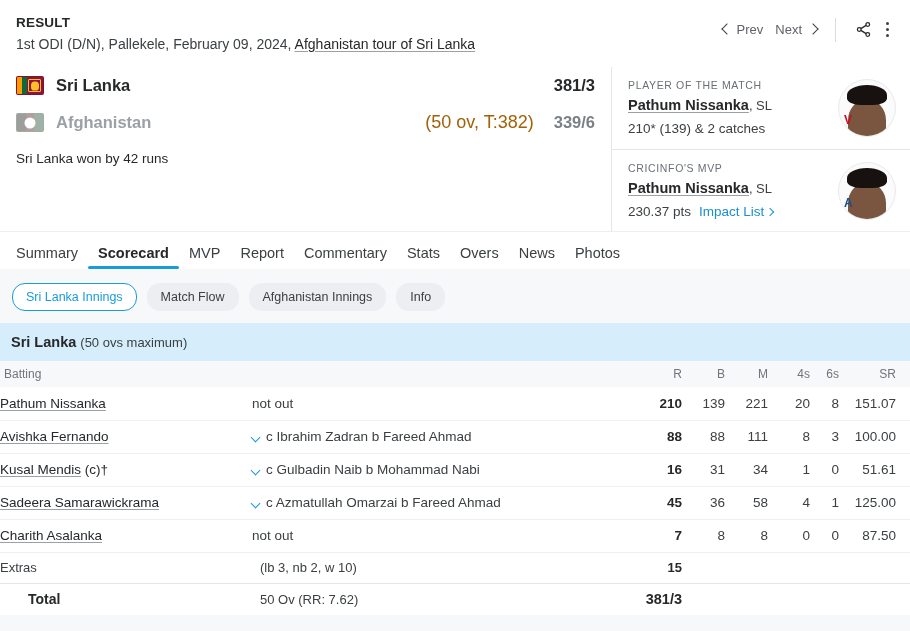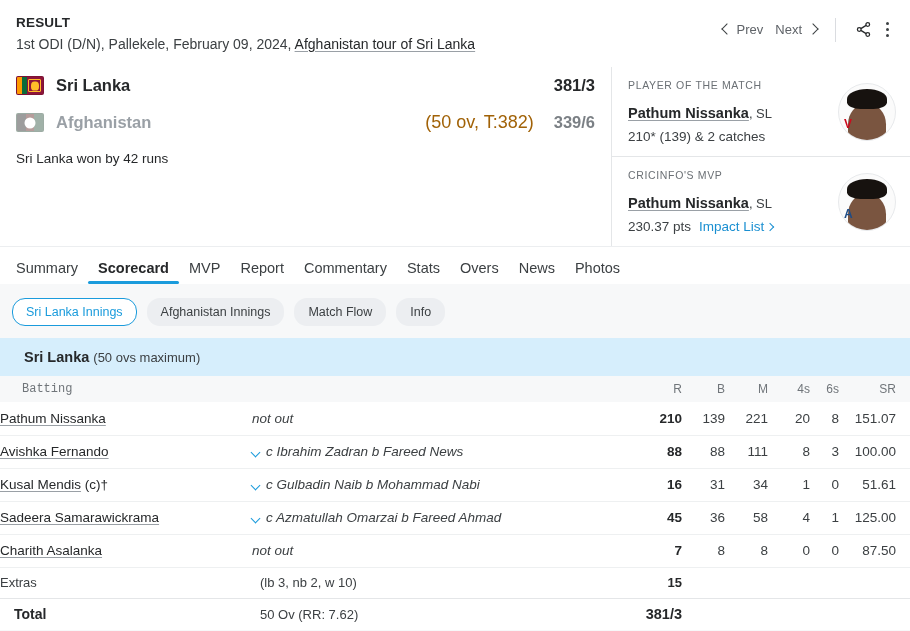--- a/index.html
+++ b/index.html
@@ -92,21 +92,21 @@
   .team-overs { font-size: 18px; font-weight: normal; color: #a16207; margin-right: 20px; }
   .result-note { font-size: 13.5px; color: #26282a; margin-top: 10px; }
 
   
   .info-col { width: 298px; }
   .info-card { padding: 12px 14px 12px 16px; position: relative; min-height: 82px; }
   .info-card + .info-card { border-top: 1px solid #e4e6e8; }
   .info-kicker {
     font-size: 10.5px; color: #6b7075; letter-spacing: .65px; text-transform: uppercase;
   }
-  .info-player { font-size: 14.5px; color: #26282a; margin-top: 13px; line-height: 18px; }
+  .info-player { font-size: 14.5px; color: #26282a; margin-top: 5px; line-height: 18px; }
   .info-player .pname {
     font-weight: bold; text-decoration: underline; text-underline-offset: 2px;
     text-decoration-color: #9aa0a6; cursor: pointer;
   }
   .info-player .pteam { font-weight: normal; color: #3c4043; font-size: 13px; }
   .info-stat { font-size: 13.5px; color: #3c4043; margin-top: 6px; display: flex; align-items: center; gap: 8px; }
   .impact-link { color: #1a8fd1; cursor: pointer; display: inline-flex; align-items: center; gap: 3px; }
   .impact-link .mini-chev { width: 6px; height: 6px; position: relative; display: inline-block; }
   .impact-link .mini-chev::before {
     content: ""; position: absolute; width: 5px; height: 5px;
@@ -158,64 +158,64 @@
   .chip {
     font-size: 12.5px; padding: 5px 13px; border-radius: 13px;
     background: #eceef1; color: #3c4043; cursor: pointer; line-height: 16px;
     border: 1px solid transparent; white-space: nowrap;
   }
   .chip.active { background: #ffffff; color: #1a9bdc; border-color: #1a9bdc; }
 
   
   .card { background: #fff; margin: 0 0 0 0; }
   .innings-head {
-    background: #d6eefc; padding: 11px 24px; font-size: 14.5px; color: #26282a;
+    background: #d6eefc; padding: 11px 11px; font-size: 14.5px; color: #26282a;
   }
   .innings-head b { font-weight: bold; }
   .innings-head span { color: #3c4043; font-size: 13px; font-weight: normal; }
 
   table.score { width: 910px; border-collapse: collapse; table-layout: fixed; }
   table.score th, table.score td { padding: 0; }
   .thead-row th {
     background: #f7f8f9; font-size: 12px; color: #70757a; font-weight: normal;
     height: 26px; vertical-align: middle;
   }
-  .thead-row th.batting { text-align: left; padding-left: 22px; font-family: Liberation Mono, monospace; }
+  .thead-row th.batting { text-align: left; padding-left: 4px; }
   .thead-row th.num { text-align: right; }
   .thead-row th.sr { padding-right: 14px; }
 
   tr.bat-row td { height: 33px; border-bottom: 1px solid #eef0f1; font-size: 13.5px; vertical-align: middle; }
   td.pname-cell { padding-left: 14px; }
   td.pname-cell .plink {
     color: #26282a; text-decoration: underline; text-underline-offset: 2px;
     text-decoration-color: #9aa0a6; cursor: pointer;
   }
   td.pname-cell .role { color: #26282a; }
   td.dismiss {
-    color: #3c4043; font-size: 13px; padding-left: 8px; position: relative; font-style: italic;
+    color: #3c4043; font-size: 13px; padding-left: 8px; position: relative;
   }
   td.dismiss .dchev {
     display: inline-block; width: 9px; height: 9px; position: relative;
     margin-right: 5px; vertical-align: middle; cursor: pointer;
   }
   td.dismiss .dchev::before {
     content: ""; position: absolute; left: 0; top: 1px;
     width: 6px; height: 6px; border-bottom: 1.5px solid #1a9bdc;
     border-right: 1.5px solid #1a9bdc; transform: rotate(45deg);
   }
   td.num { text-align: right; color: #3c4043; }
   td.num.runs { font-weight: bold; color: #26282a; }
   td.num.sr { padding-right: 14px; }
 
   tr.extras-row td { height: 31px; border-bottom: 1px solid #e4e6e8; font-size: 13px; color: #3c4043; vertical-align: middle; }
   tr.extras-row td.label { }
   tr.extras-row td.val { text-align: right; font-weight: bold; color: #26282a; }
 
   tr.total-row td { height: 32px; font-size: 14px; vertical-align: middle; }
-  tr.total-row td.label { padding-left: 14px; font-weight: bold; color: #26282a; margin-top: 28px; }
+  tr.total-row td.label { padding-left: 28px; font-weight: bold; color: #26282a; margin-top: 28px; }
   tr.total-row td.mid { color: #3c4043; font-size: 13px; }
   tr.total-row td.val { text-align: right; font-weight: bold; color: #26282a; font-size: 14.5px; }
 
   .share-svg { display: block; }
 </style>
 </head>
 <body>
 
 <div class="page">
 
@@ -339,22 +339,22 @@
       <div class="tab">Commentary</div>
       <div class="tab">Stats</div>
       <div class="tab">Overs</div>
       <div class="tab">News</div>
       <div class="tab">Photos</div>
     </div>
   </div>
 
   <div class="chips">
     <div class="chip active">Sri Lanka Innings</div>
+    <div class="chip">Match Flow</div>
     <div class="chip">Afghanistan Innings</div>
-    <div class="chip">Match Flow</div>
     <div class="chip">Info</div>
   </div>
 
   <div class="card">
     <div class="innings-head">
       <b>Sri Lanka</b>
       <span>(50 ovs maximum)</span>
     </div>
 
     <table class="score">
@@ -394,21 +394,21 @@
           <td class="num">20</td>
           <td class="num">8</td>
           <td class="num sr">151.07</td>
         </tr>
 
         <tr class="bat-row">
           <td class="pname-cell">
             <span class="plink">Avishka Fernando</span><span class="role"></span>
           </td>
           <td class="dismiss">
-            <span class="dchev"></span><span>c Ibrahim Zadran b Fareed News</span>
+            <span class="dchev"></span><span>c Ibrahim Zadran b Fareed Ahmad</span>
           </td>
           <td class="num runs">88</td>
           <td class="num">88</td>
           <td class="num">111</td>
           <td class="num">8</td>
           <td class="num">3</td>
           <td class="num sr">100.00</td>
         </tr>
 
         <tr class="bat-row">

